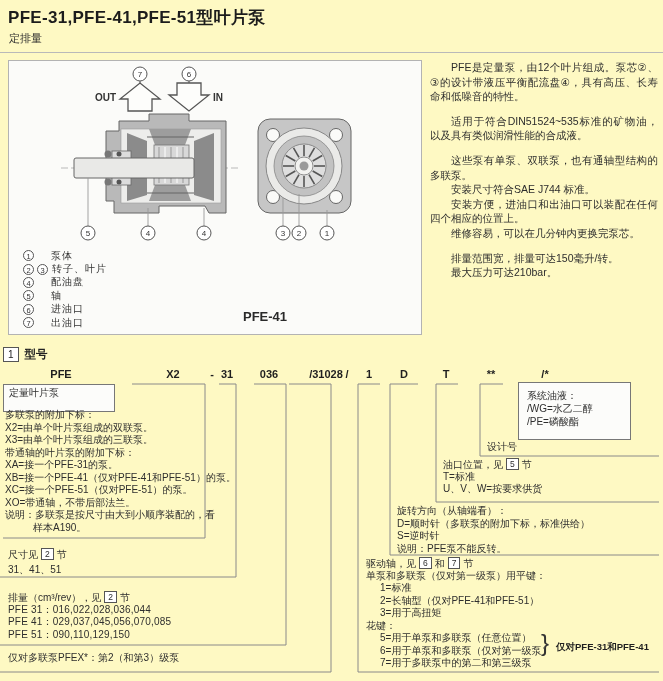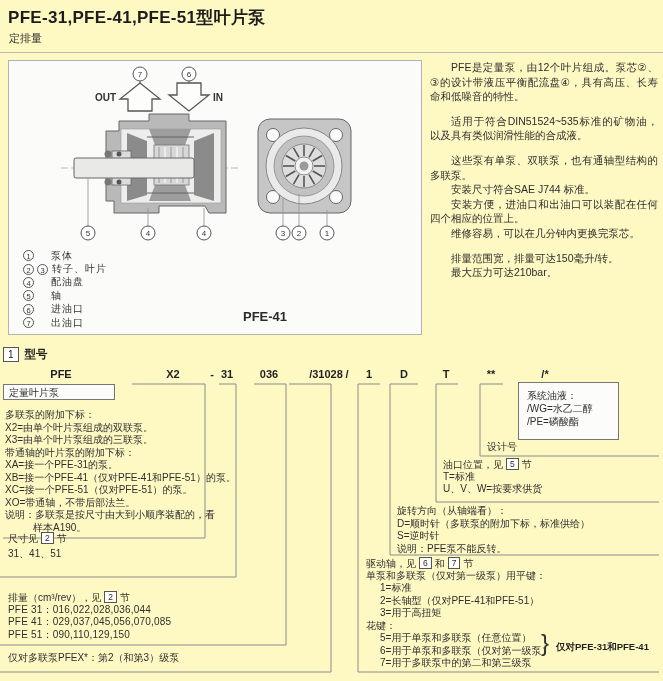--- a/index.html
+++ b/index.html
@@ -26,23 +26,23 @@
   .intro p{margin:0;text-indent:2em;}
   .sp10{height:10px;}
   
   .ordering{position:absolute;left:0;top:345px;width:663px;height:336px;font-size:10px;color:#2e2e2e;}
   .sec-head{position:absolute;left:3px;top:2px;display:flex;align-items:center;font-size:11.5px;font-weight:bold;color:#222;}
   .numbox{display:inline-block;border:1px solid #555;padding:0 4px;font-size:10px;line-height:13px;background:#fff;margin-right:6px;font-weight:normal;}
   .tok{position:absolute;top:23px;transform:translateX(-50%);font-size:11px;font-weight:bold;color:#1f1f1f;white-space:nowrap;}
   .ob{position:absolute;line-height:12.5px;color:#2e2e2e;white-space:nowrap;}
   .ob div{height:12.5px;}
   .refbox{display:inline-block;border:1px solid #555;padding:0 3px;font-size:8.5px;line-height:10px;margin:0 3px;vertical-align:0.5px;background:#fff;}
-  .boxed-label{position:absolute;left:3px;top:39px;width:112px;height:16px;border:1px solid #777;
+  .boxed-label{position:absolute;left:3px;top:39px;width:112px;height:28px;border:1px solid #777;
                font-size:10px;line-height:16px;padding-left:5px;box-sizing:border-box;background:#fcfcfa;}
-  .fluid-box{position:absolute;left:518px;top:37px;width:101px;height:58px;border:1px solid #777;
+  .fluid-box{position:absolute;left:518px;top:37px;width:113px;height:58px;border:1px solid #777;
              font-size:10px;line-height:13px;padding:6px 0 0 8px;box-sizing:border-box;background:#fcfcfa;}
   .ind{padding-left:14px;}
   .brace{position:absolute;left:541px;top:284px;font-size:24px;font-weight:200;color:#333;}
   .side-note{position:absolute;left:556px;top:296px;font-size:9.5px;font-weight:bold;color:#1f1f1f;}
   .mono-gap{letter-spacing:.2px;}
 </style>
 </head>
 <body>
 
 <div class="page">
@@ -232,21 +232,21 @@
       <div>X3=由单个叶片泵组成的三联泵。</div>
       <div>带通轴的叶片泵的附加下标：</div>
       <div>XA=接一个PFE-31的泵。</div>
       <div>XB=接一个PFE-41（仅对PFE-41和PFE-51）的泵。</div>
       <div>XC=接一个PFE-51（仅对PFE-51）的泵。</div>
       <div>XO=带通轴，不带后部法兰。</div>
       <div>说明：多联泵是按尺寸由大到小顺序装配的，看</div>
       <div class="ind" style="padding-left:28px;">样本A190。</div>
     </div>
 
-    <div class="ob" style="left:8px;top:187px;">
+    <div class="ob" style="left:8px;top:203px;">
       <div><span>尺寸见</span><span class="refbox">2</span><span>节</span></div>
       <div style="height:3px;"></div>
       <div>31、41、51</div>
     </div>
 
     <div class="ob" style="left:8px;top:246px;">
       <div><span>排量（cm³/rev），见</span><span class="refbox">2</span><span>节</span></div>
       <div class="mono-gap">PFE 31：016,022,028,036,044</div>
       <div class="mono-gap">PFE 41：029,037,045,056,070,085</div>
       <div class="mono-gap">PFE 51：090,110,129,150</div>

